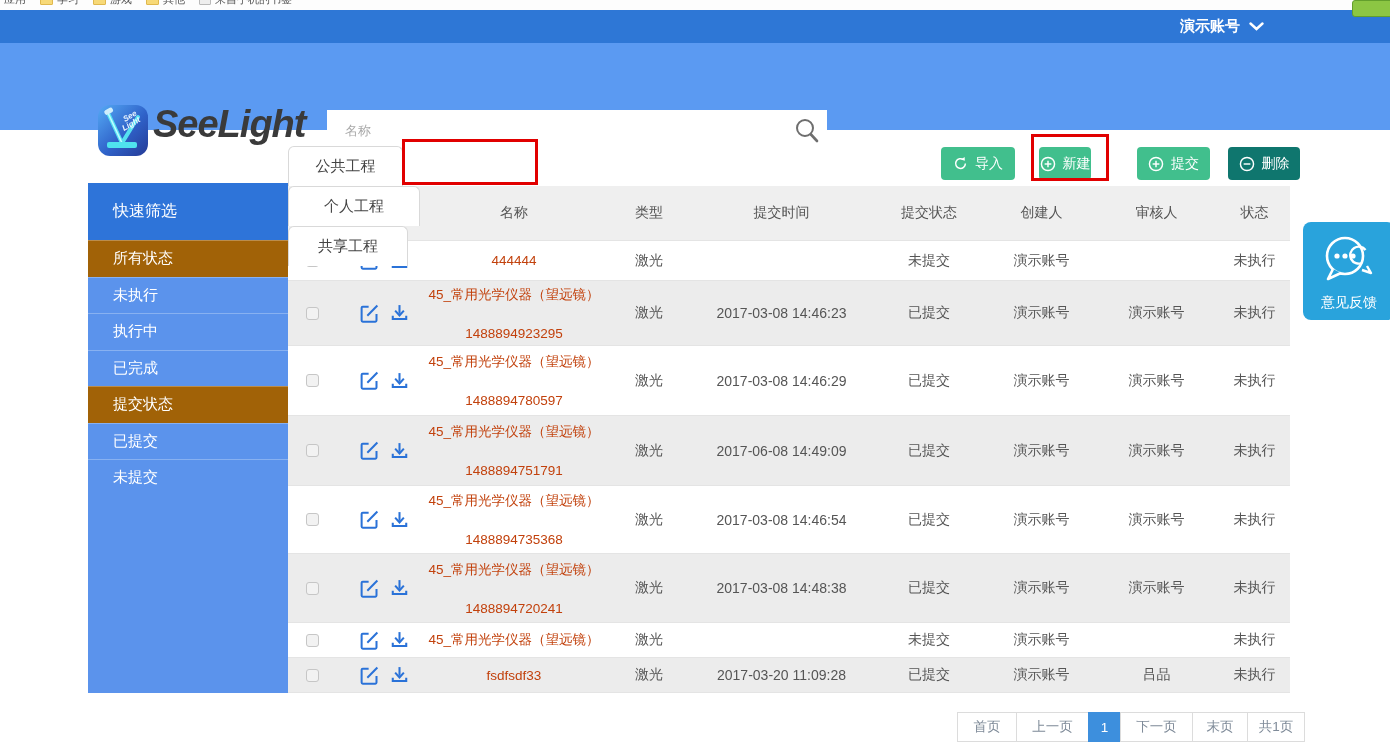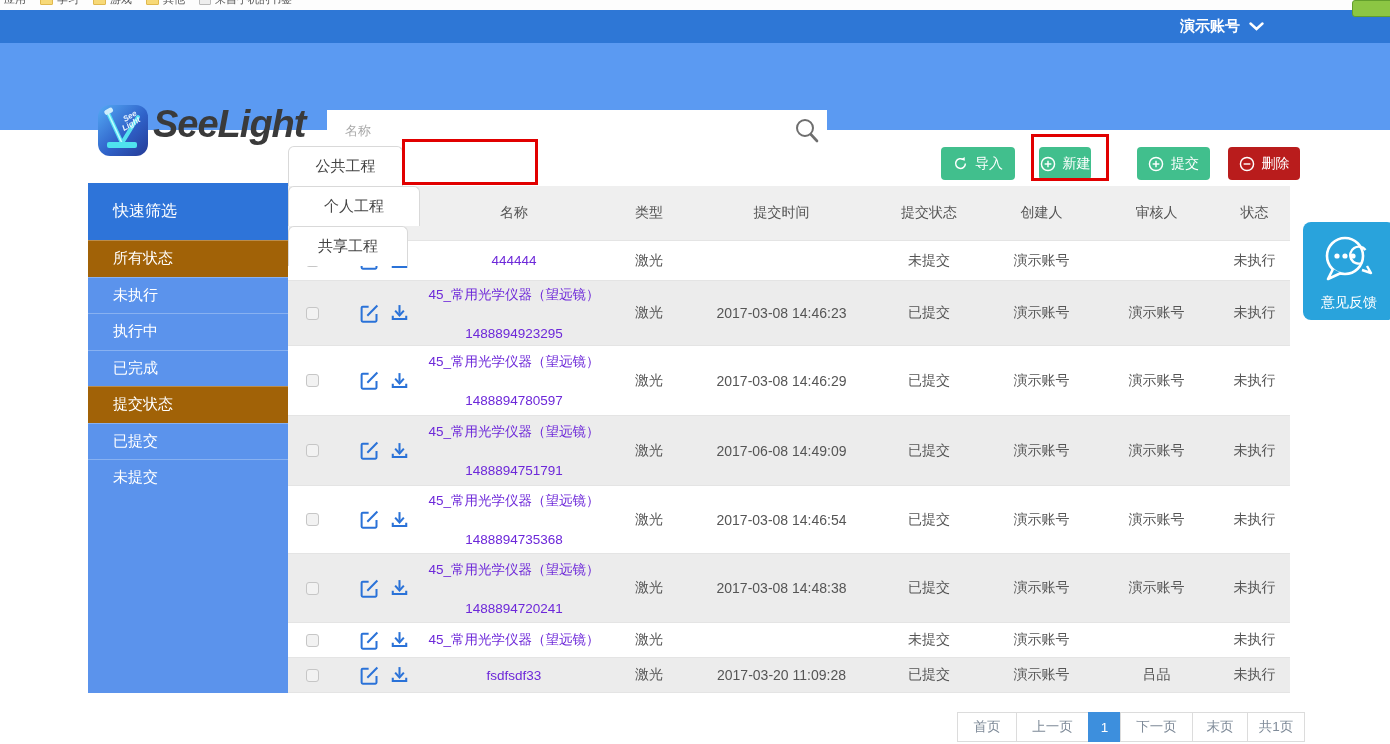--- a/index.html
+++ b/index.html
@@ -35,21 +35,21 @@
          display:flex; align-items:center; justify-content:center; font-size:15px; color:#444; cursor:pointer; margin-right:1px; }
   .tab.t0 { width:115px; } .tab.t1 { width:132px; } .tab.t2 { width:120px; }
 
   
   .toolbar { position:absolute; left:941px; top:147px; display:flex; z-index:2; }
   .btn { height:33px; border-radius:4px; color:#fff; font-size:14px; display:flex; align-items:center; justify-content:center; gap:7px; cursor:pointer; border:none; font-family:inherit; }
   .btn svg { flex:0 0 auto; }
   .btn-import { width:74px; background:#41bf8d; margin-right:24px; }
   .btn-new    { width:52px; background:#41bf8d; margin-right:46px; }
   .btn-submit { width:73px; background:#41bf8d; margin-right:18px; }
-  .btn-delete { width:72px; background:#b91c1c; }
+  .btn-delete { width:72px; background:#0f766e; }
 
   
   .anno { position:absolute; border:3px solid #e10000; background:transparent; z-index:9; pointer-events:none; }
   .anno-tab { left:402px; top:139px; width:136px; height:46px; }
   .anno-new { left:1031px; top:134px; width:78px; height:47px; }
 
   
   .sidebar { position:absolute; left:88px; top:183px; width:200px; height:510px; background:#5b93ec; color:#fff; }
   .sb-title { height:57px; background:#2e74d9; display:flex; align-items:center; padding-left:25px; font-size:16px; }
   .sb-item { height:36.5px; display:flex; align-items:center; padding-left:25px; font-size:15px; cursor:pointer; border-top:1px solid rgba(255,255,255,0.28); }
@@ -65,21 +65,21 @@
   .col-name{width:180px; flex-direction:column; justify-content:center;}
   .col-type{width:90px;}
   .col-time{width:175px;}
   .col-substat{width:120px;}
   .col-creator{width:105px;}
   .col-reviewer{width:125px;}
   .col-status{width:71px;}
   .rrow { border-top:1px solid #e4e4e4; background:#fff; }
   .rrow.alt { background:#ececec; }
   .rrow:last-child { border-bottom:1px solid #e4e4e4; }
-  .name-link { color:#6d28d9; font-size:13.5px; cursor:pointer; text-decoration:none; }
+  .name-link { color:#c2410c; font-size:13.5px; cursor:pointer; text-decoration:none; }
   .two .nl2 { margin-top:22px; }
   .nl2:empty { display:none; }
   .checkbox { width:13px; height:13px; background:#f2f2f2; border:1px solid #c6c6c6; border-radius:3px; cursor:pointer; flex:0 0 auto; }
   .op-ico { cursor:pointer; display:flex; }
 
   
   .feedback { position:absolute; left:1303px; top:222px; width:92px; height:98px; background:#29a3dc; border-radius:8px;
               display:flex; flex-direction:column; align-items:center; justify-content:flex-end; padding-bottom:8px; cursor:pointer; z-index:3; }
   .feedback svg { position:absolute; top:10px; left:14px; }
   .fb-label { color:#fff; font-size:14px; }

